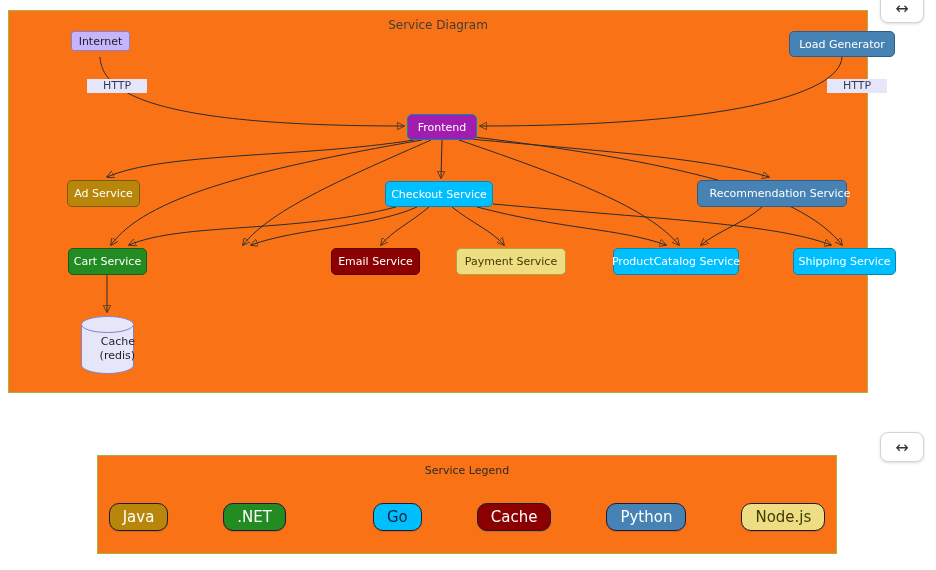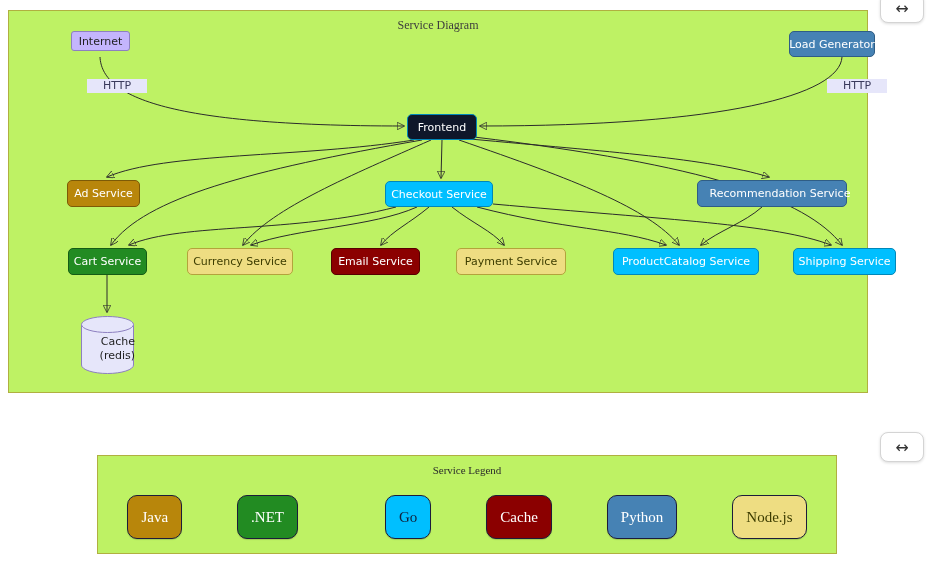--- a/index.html
+++ b/index.html
@@ -2,21 +2,21 @@
 <html><head>
 <meta charset="utf-8">
 <style>
   * { box-sizing: border-box; }
   html, body { margin: 0; padding: 0; background: #ffffff; }
   .canvas {
     position: relative; width: 936px; height: 570px; overflow: hidden;
     background: #ffffff;
     font-family: "DejaVu Sans", "Liberation Sans", sans-serif;
   }
-  .panel { position: absolute; background: #bef264; border: 1px solid #b0b040; font-family: Liberation Serif, serif; }
+  .panel { position: absolute; background: #f97316; border: 1px solid #b0b040; }
   .diagram-panel { left: 8px; top: 10px; width: 860px; height: 383px; }
   .legend-panel  { left: 97px; top: 455px; width: 740px; height: 99px; }
   .panel-title {
     position: absolute; top: 7px; left: 0; right: 0;
     text-align: center; color: #3d3d3d; font-size: 12px;
   }
   .legend-title { font-size: 11px; color: #2b2b2b; top: 8px; }
   .edges { position: absolute; left: 0; top: 0; pointer-events: none; }
   .edges path, .edges line { fill: none; stroke: #2b2b2b; stroke-width: 1; }
   .node {
@@ -43,21 +43,21 @@
     font-family: "DejaVu Sans", "Liberation Sans", sans-serif;
   }
   .expand-btn.top { left: 880px; top: -7px; }
   .expand-btn.bottom { left: 880px; top: 432px; }
   .legend-items {
     position: absolute; left: 0; right: 0; top: 32px; height: 58px;
     display: flex; justify-content: center; align-items: center; gap: 55px;
   }
   .legend-box {
     display: flex; align-items: center; justify-content: center;
-    height: 44px; padding: 0 13px; border: 1px solid #1c1c3a; border-radius: 10px;
+    height: 28px; padding: 0 13px; border: 1px solid #1c1c3a; border-radius: 10px;
     font-size: 15px; white-space: nowrap;
     box-shadow: 0 1px 1px rgba(0,0,0,0.15);
   }
 </style>
 </head>
 <body>
 
 <div class="canvas">
 
   <div class="panel diagram-panel">
@@ -87,39 +87,38 @@
     <path d="M 493,204 C 670,220 775,224 831,245" marker-end="url(#arrowhead)"></path>
     <path d="M 762,207 C 744,223 718,231 701,245" marker-end="url(#arrowhead)"></path>
     <path d="M 107,275 L 107,312" marker-end="url(#arrowhead)"></path>
   </svg>
 
   <div class="http-label" style="left:87px; top:79px;">HTTP</div>
   <div class="http-label" style="left:827px; top:79px;">HTTP</div>
 
   <div class="node square" style="left: 71px; top: 31px; width: 59px; height: 20px; background-color: #c4b5fd; color: rgb(31, 31, 31); border-color: rgb(141, 128, 192);">Internet</div>
 
-  <div class="node" style="left: 789px; top: 31px; width: 86px; height: 26px; background-color: rgb(70, 130, 180); color: rgb(255, 255, 255); border-color: rgb(47, 93, 133);">Load Generator</div>
+  <div class="node" style="left: 789px; top: 31px; width: 106px; height: 26px; background-color: rgb(70, 130, 180); color: rgb(255, 255, 255); border-color: rgb(47, 93, 133);">Load Generator</div>
 
-  <div class="node" style="left: 407px; top: 114px; width: 70px; height: 26px; background-color: #0f172a; color: rgb(255, 255, 255); border-color: rgb(0, 135, 184);">Frontend</div>
+  <div class="node" style="left: 407px; top: 114px; width: 70px; height: 26px; background-color: #a21caf; color: rgb(255, 255, 255); border-color: rgb(0, 135, 184);">Frontend</div>
 
   <div class="node" style="left: 67px; top: 180px; width: 73px; height: 27px; background-color: rgb(184, 134, 11); color: rgb(255, 255, 255); border-color: rgb(125, 90, 6);">Ad Service</div>
 
   <div class="node" style="left: 385px; top: 181px; width: 108px; height: 26px; background-color: rgb(0, 191, 255); color: rgb(255, 255, 255); border-color: rgb(0, 135, 184);">Checkout Service</div>
 
   <div class="node" style="left: 697px; top: 180px; width: 150px; height: 27px; background-color: rgb(70, 130, 180); color: rgb(255, 255, 255); border-color: rgb(47, 93, 133); padding-left: 16px;">Recommendation Service</div>
 
   <div class="node" style="left: 68px; top: 248px; width: 79px; height: 27px; background-color: rgb(34, 139, 34); color: rgb(255, 255, 255); border-color: rgb(21, 92, 21);">Cart Service</div>
 
-  <div class="node" style="left: 187px; top: 248px; width: 106px; height: 27px; background-color: rgb(238, 221, 130); color: rgb(61, 61, 0); border-color: rgb(179, 163, 60);">Currency Service</div>
 
   <div class="node" style="left: 331px; top: 248px; width: 89px; height: 27px; background-color: rgb(139, 0, 0); color: rgb(255, 255, 255); border-color: rgb(87, 0, 0);">Email Service</div>
 
   <div class="node" style="left: 456px; top: 248px; width: 110px; height: 27px; background-color: rgb(238, 221, 130); color: rgb(61, 61, 0); border-color: rgb(179, 163, 60);">Payment Service</div>
 
-  <div class="node" style="left: 613px; top: 248px; width: 146px; height: 27px; background-color: rgb(0, 191, 255); color: rgb(255, 255, 255); border-color: rgb(0, 135, 184);">ProductCatalog Service</div>
+  <div class="node" style="left: 613px; top: 248px; width: 126px; height: 27px; background-color: rgb(0, 191, 255); color: rgb(255, 255, 255); border-color: rgb(0, 135, 184);">ProductCatalog Service</div>
 
   <div class="node" style="left: 793px; top: 248px; width: 103px; height: 27px; background-color: rgb(0, 191, 255); color: rgb(255, 255, 255); border-color: rgb(0, 135, 184);">Shipping Service</div>
 
   <div class="cache-node">
     <svg width="55" height="60" viewBox="0 0 55 60">
       <path d="M1.5,9.5 L1.5,50 A26,8.5 0 0 0 53.5,50 L53.5,9.5" fill="#e6e6fa" stroke="#8d80c0"></path>
       <ellipse cx="27.5" cy="9.5" rx="26" ry="8" fill="#e6e6fa" stroke="#8d80c0"></ellipse>
     </svg>
     <div class="cache-label">
       <span>Cache</span>

